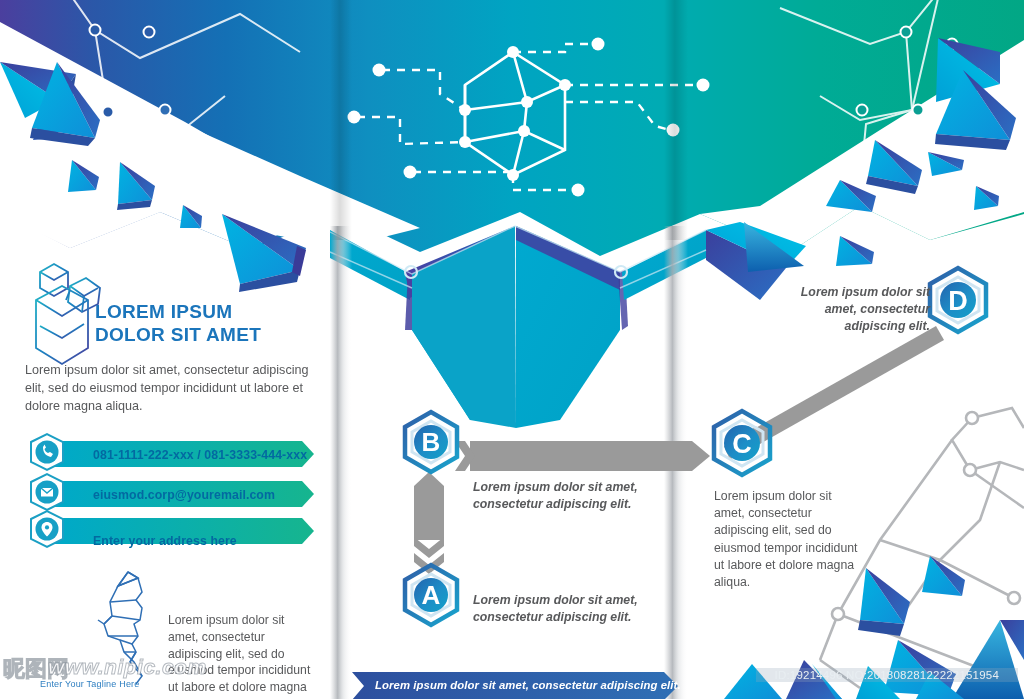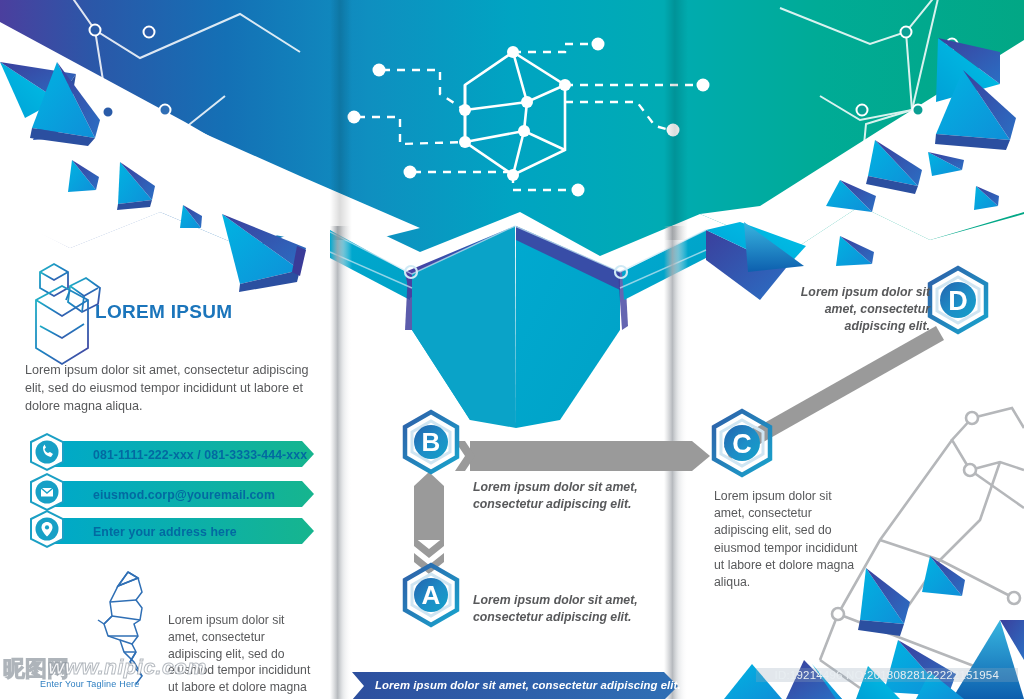--- a/index.html
+++ b/index.html
@@ -473,31 +473,32 @@
   <div class="net-label" style="left:610px; top:36px;">Lorem Ipsum</div>
   <div class="net-label" style="left:286px; top:62px;">Lorem Ipsum</div>
   <div class="net-label" style="left:258px; top:109px;">Lorem Ipsum</div>
   <div class="net-label" style="left:310px; top:164px;">Lorem Ipsum</div>
   <div class="net-label" style="left:716px; top:76px;">Lorem Ipsum</div>
   <div class="net-label" style="left:686px; top:122px;">Lorem Ipsum</div>
   <div class="net-label" style="left:591px; top:181px;">Lorem Ipsum</div>
 
   <div class="brand-title">
     <div>LOREM IPSUM</div>
+    <div>DOLOR SIT AMET</div>
   </div>
   <div class="brand-body">Lorem ipsum dolor sit amet, consectetur adipiscing elit, sed do eiusmod tempor incididunt ut labore et dolore magna aliqua.</div>
 
   <div class="contact-row" style="top:441px;">
     <div class="contact-bar bar-clip" style="background:transparent;">081-1111-222-xxx / 081-3333-444-xxx</div>
   </div>
   <div class="contact-row" style="top:481px;">
     <div class="contact-bar bar-clip" style="background:transparent;">eiusmod.corp@youremail.com</div>
   </div>
   <div class="contact-row" style="top:518px;">
-    <div class="contact-bar bar-clip" style="background:transparent;">Enter your address here</div>
+    <div class="contact-bar bar-clip" style="background:transparent;margin-top:9px;">Enter your address here</div>
   </div>
 
   <div class="unicorn-tag">Enter Your Tagline Here</div>
   <div class="unicorn-body">Lorem ipsum dolor sit amet, consectetur adipiscing elit, sed do eiusmod tempor incididunt ut labore et dolore magna aliqua.</div>
 
   <div style="position:absolute; left:414px; top:425px; width:34px; height:34px;">
     <span class="hexlabel" style="font-size:26px;">B</span>
   </div>
   <div style="position:absolute; left:414px; top:578px; width:34px; height:34px;">
     <span class="hexlabel" style="font-size:26px;">A</span>

